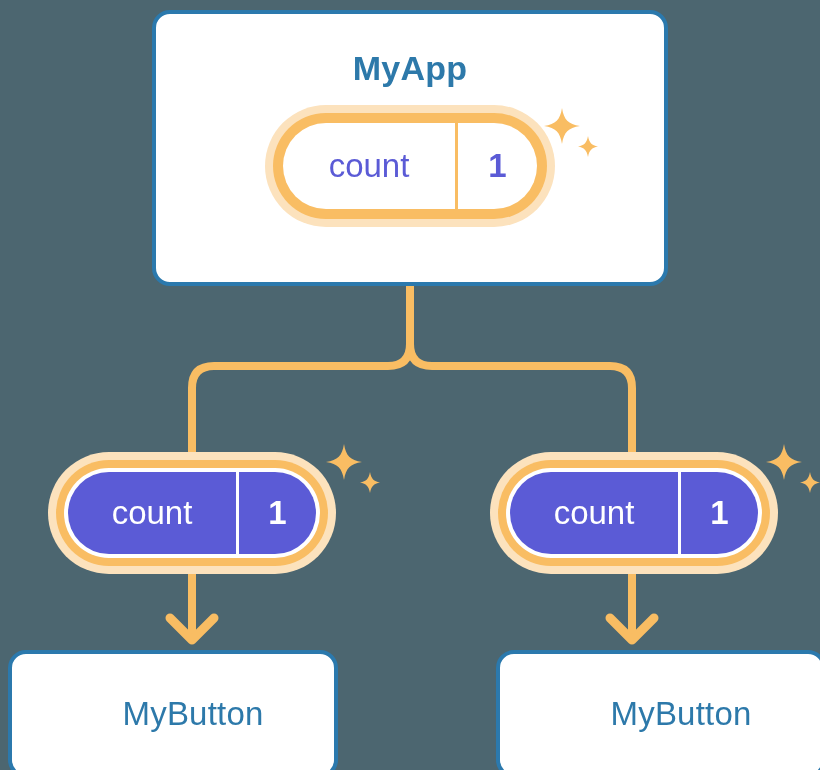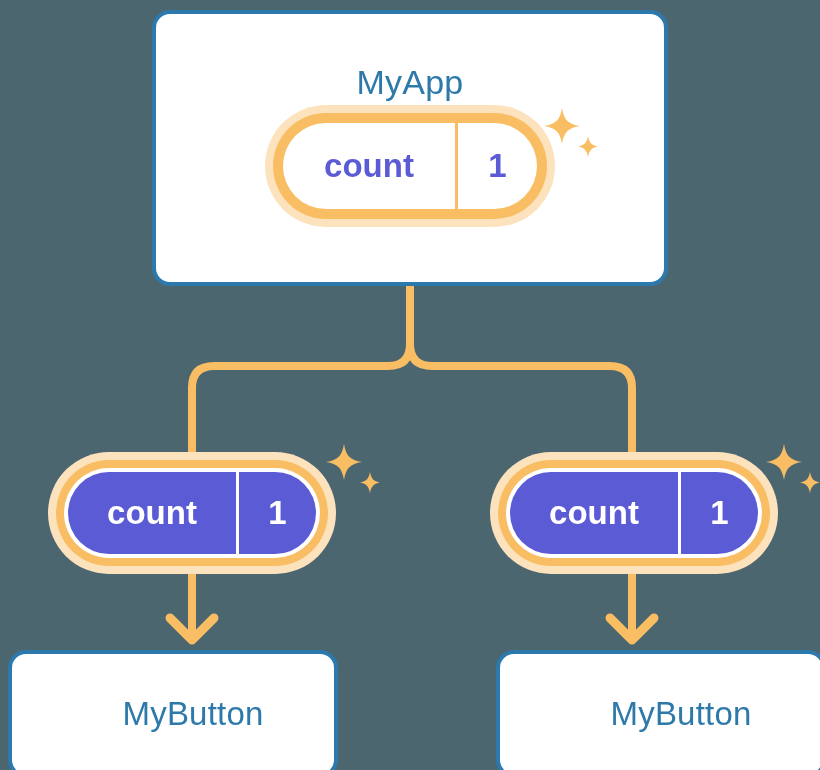--- a/index.html
+++ b/index.html
@@ -48,21 +48,22 @@
     white-space: nowrap;
   }
 
   #app-card {
     left: 152px;
     top: 10px;
     width: 516px;
     height: 276px;
   }
   #app-card .card-title {
-    margin-top: 49px;
+    margin-top: 35px;
+    font-weight: bold;
   }
 
   .btn-card {
     width: 330px;
     height: 128px;
     display: flex;
     align-items: center;
     justify-content: center;
   }
   #btn-card-left  { left: 8px;   top: 650px; }
@@ -96,21 +97,21 @@
     box-sizing: border-box;
     display: flex;
     align-items: stretch;
     overflow: hidden;
   }
   .pill-key, .pill-val {
     display: flex;
     align-items: center;
     justify-content: center;
     font-size: 33px;
-    font-weight: 700;
+    font-weight: 400;
     white-space: nowrap;
     box-sizing: border-box;
   }
   .pill-key { flex: 0 0 auto; }
   .pill-val { flex: 1 1 auto; font-weight: 700; }
 
   
   #pill-app { left: 265px; top: 105px; width: 290px; height: 122px; }
   #pill-app .pill-halo { background: #fce2bd; }
   #pill-app .pill-ring {

